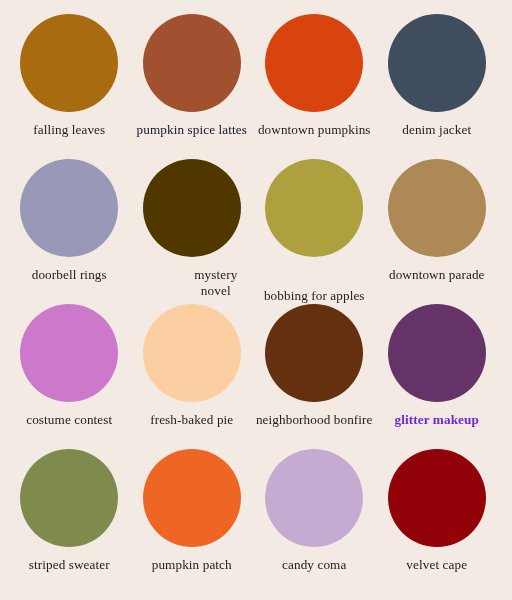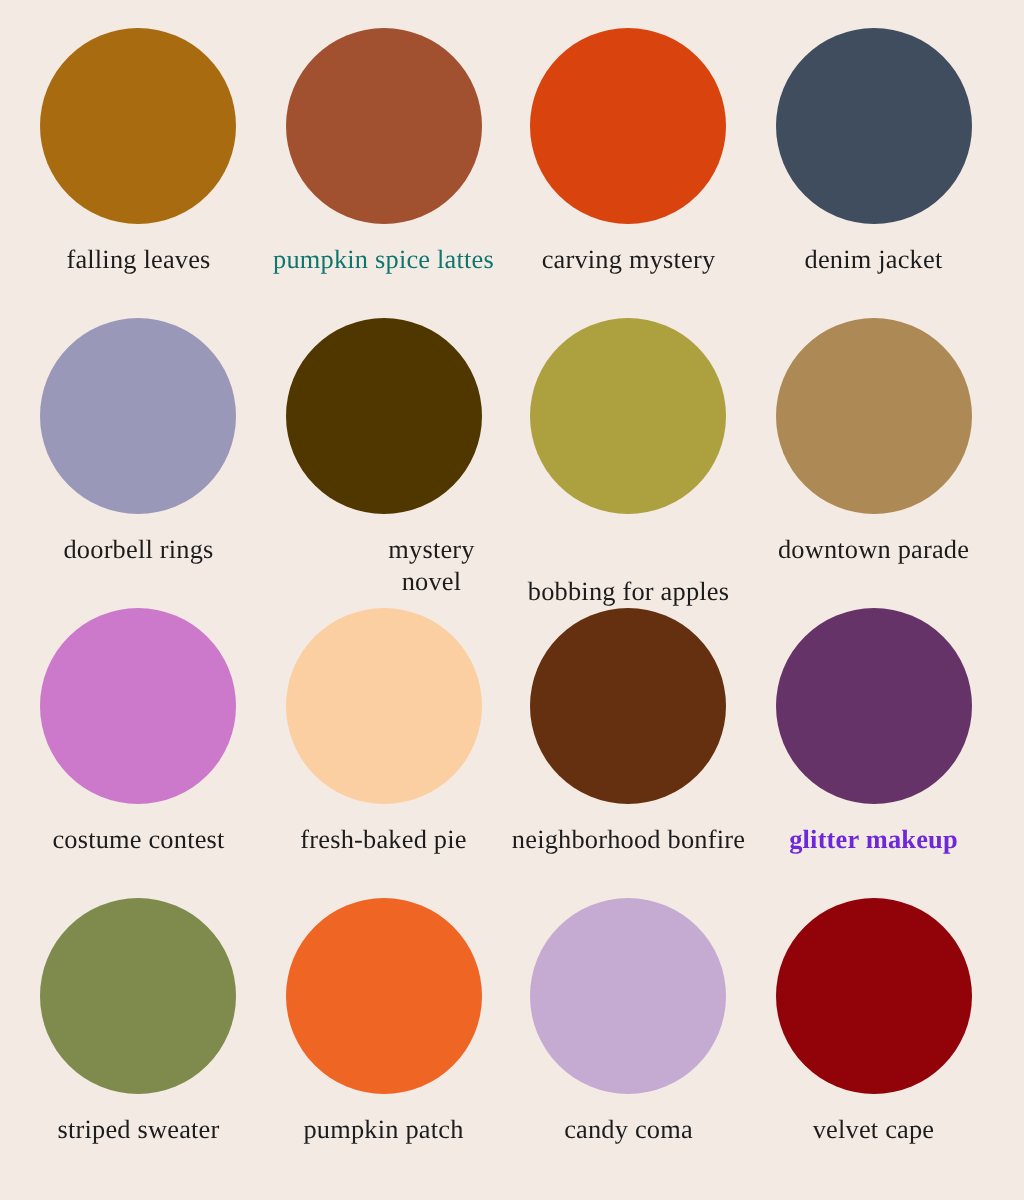--- a/index.html
+++ b/index.html
@@ -50,25 +50,25 @@
 </head>
 <body>
 
 <div id="palette-grid" style="background: rgb(243, 234, 228);">
     <div class="swatch">
       <div class="swatch-dot" style="background: rgb(169, 107, 16);"></div>
       <div class="swatch-label" style="color: rgb(28, 28, 28);">falling leaves</div>
     </div>
     <div class="swatch">
       <div class="swatch-dot" style="background: rgb(161, 81, 47);"></div>
-      <div class="swatch-label" style="color: #0f766e;">pumpkin spice lattes</div>
+      <div class="swatch-label" style="color: #0f172a;">pumpkin spice lattes</div>
     </div>
     <div class="swatch">
       <div class="swatch-dot" style="background: rgb(217, 67, 14);"></div>
-      <div class="swatch-label" style="color: rgb(28, 28, 28);">carving mystery</div>
+      <div class="swatch-label" style="color: rgb(28, 28, 28);">downtown pumpkins</div>
     </div>
     <div class="swatch">
       <div class="swatch-dot" style="background: rgb(63, 77, 95);"></div>
       <div class="swatch-label" style="color: rgb(28, 28, 28);">denim jacket</div>
     </div>
     <div class="swatch">
       <div class="swatch-dot" style="background: rgb(154, 152, 184);"></div>
       <div class="swatch-label" style="color: rgb(28, 28, 28);">doorbell rings</div>
     </div>
     <div class="swatch">

